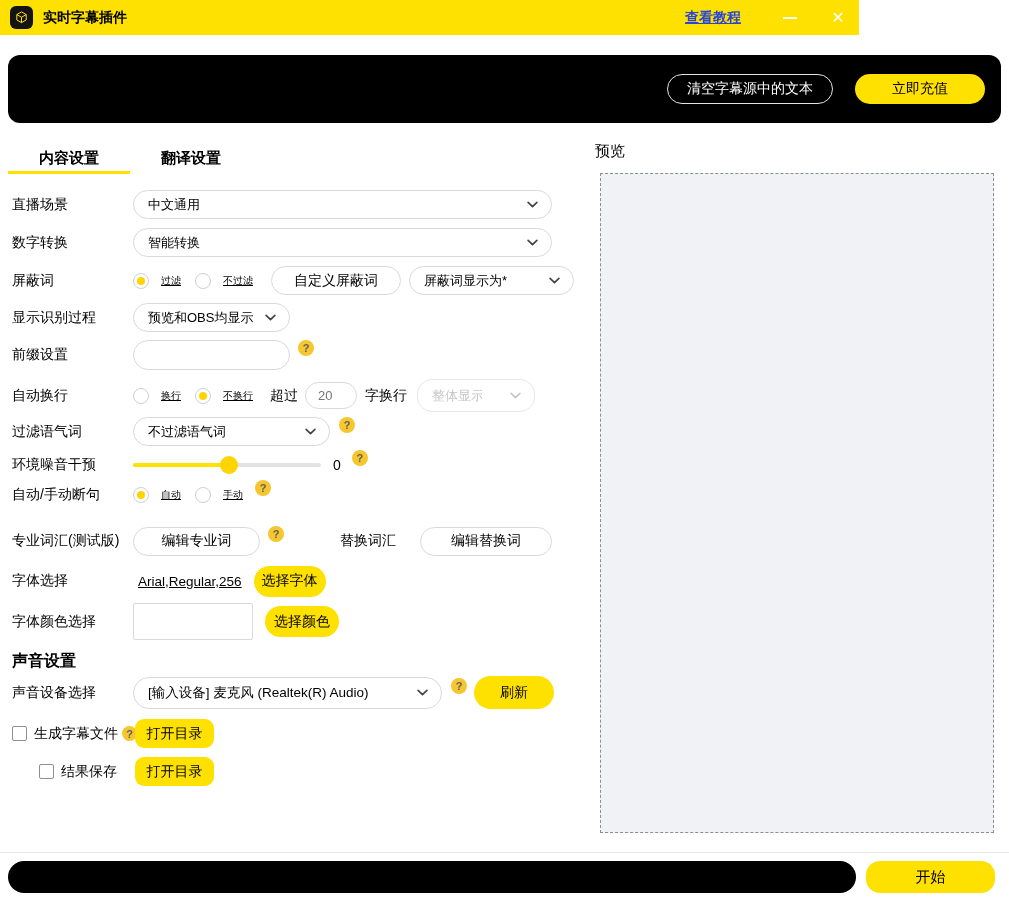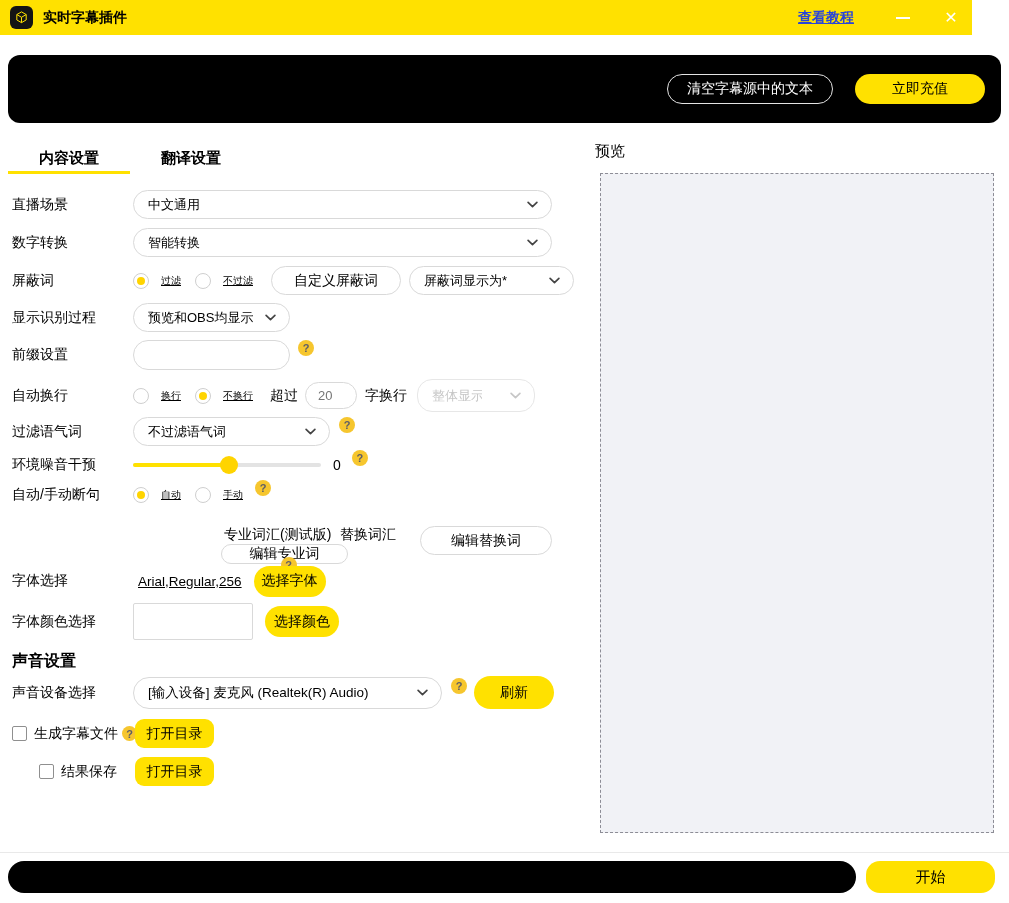--- a/index.html
+++ b/index.html
@@ -8,21 +8,21 @@
     --border:#d9d9d9;
     --link:#2945d9;
   }
   *{box-sizing:border-box;margin:0;padding:0;}
   html,body{width:1009px;height:903px;}
   body{
     position:relative;background:#fff;overflow:hidden;
     font-family:"Liberation Sans","DejaVu Sans",sans-serif;color:#000;
   }
   
-  .titlebar{position:absolute;top:0;left:0;width:972px;height:35px;background:var(--brand);
+  .titlebar{position:absolute;top:0;left:0;width:859px;height:35px;background:var(--brand);
     display:flex;align-items:center;padding-left:10px;}
   .logo{width:23px;height:23px;background:#141414;border-radius:6px;display:flex;align-items:center;justify-content:center;flex-shrink:0;}
   .app-title{font-size:14px;font-weight:700;margin-left:10px;}
   .tb-spacer{flex:1;}
   .tutorial{font-size:14px;font-weight:700;color:var(--link);text-decoration:underline;cursor:pointer;margin-right:34px;}
   .btn-min{width:30px;height:24px;display:flex;align-items:center;justify-content:center;margin-right:18px;cursor:pointer;}
   .btn-min i{display:block;width:14px;height:2px;background:#fff;}
   .btn-close{width:30px;height:24px;display:flex;align-items:center;justify-content:center;margin-right:6px;
     color:#fff;font-size:16px;font-weight:700;cursor:pointer;}
   
@@ -198,21 +198,21 @@
 
 <div class="row" style="top:486px;">
   <div class="lbl">自动/手动断句</div>
   <span class="radio checked"></span>
   <span class="radio-lbl">自动</span>
   <span class="radio" style="margin-left:14px;"></span>
   <span class="radio-lbl">手动</span>
   <span class="help" style="margin-left:12px;">?</span>
 </div>
 
-<div class="row" style="top:526px;height:30px;width:545px;flex-direction:column;">
+<div class="row" style="top:526px;height:30px;width:545px;">
   <div class="lbl">专业词汇(测试版)</div>
   <button class="btn-outline" style="width:127px;justify-content:center;">编辑专业词</button>
   <span class="help" style="margin-left:8px;">?</span>
   <span style="position:absolute;left:328px;font-size:14px;">替换词汇</span>
   <button class="btn-outline" style="position:absolute;left:408px;width:132px;justify-content:center;">编辑替换词</button>
 </div>
 
 <div class="row" style="top:566px;height:30px;">
   <div class="lbl">字体选择</div>
   <a class="font-link">Arial,Regular,256</a>

